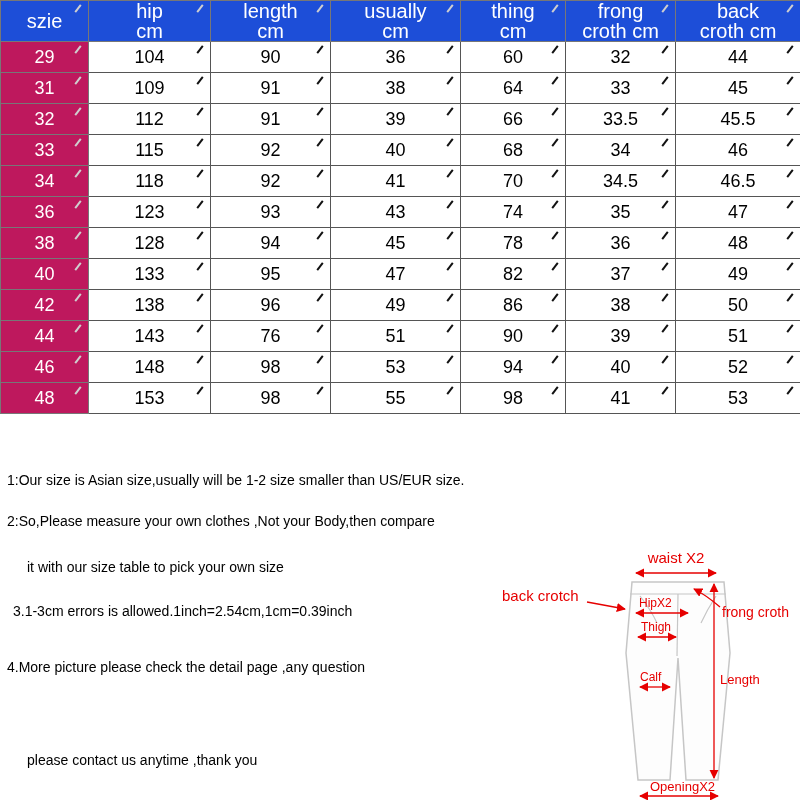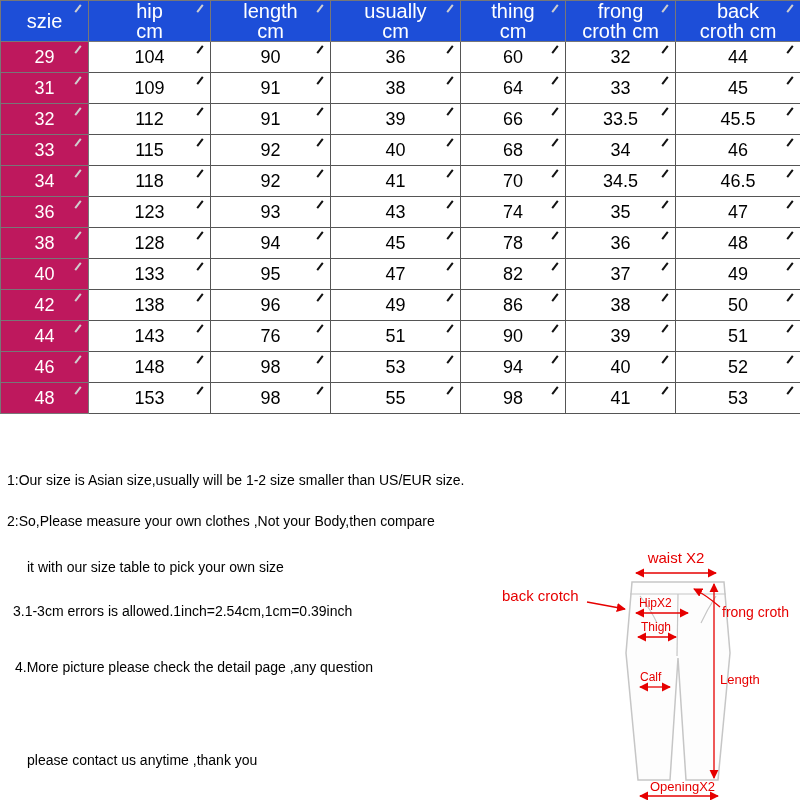--- a/index.html
+++ b/index.html
@@ -36,21 +36,21 @@
   }
   table.size-table thead th::after,
   table.size-table td.size-col::after { background:#cfcfcf; }
 
   
   .note { position:absolute; font-size:14px; white-space:nowrap; color:#000; }
   .note-1 { top:472px; left:7px; }
   .note-2 { top:513px; left:7px; }
   .note-3 { top:559px; left:27px; }
   .note-4 { top:603px; left:13px; }
-  .note-5 { top:659px; left:7px;margin-left:8px; }
+  .note-5 { top:659px; left:7px; }
   .note-6 { top:709px; left:27px;margin-top:43px; }
 
   
   .diagram {
     position:absolute; right:0; bottom:0; width:310px; height:252px;
   }
   .diagram svg { display:block; width:310px; height:252px; }
   .diagram text {
     font-family:"Liberation Sans", sans-serif; fill:#e60000;
   }

